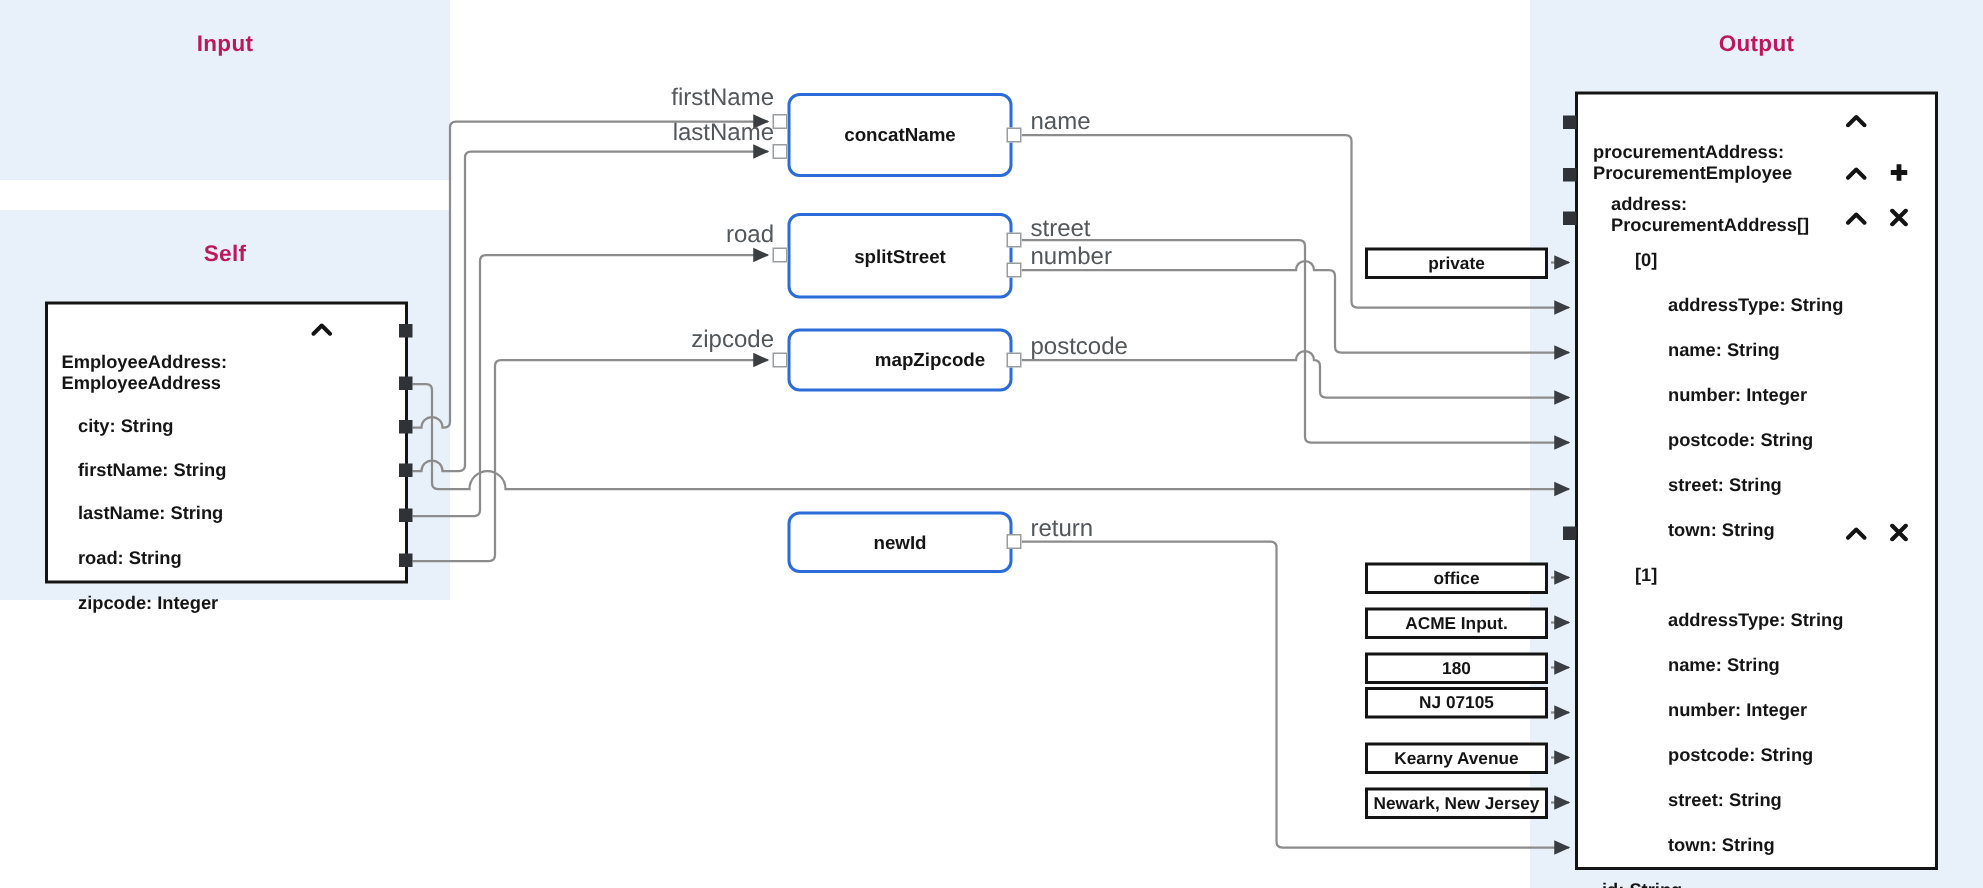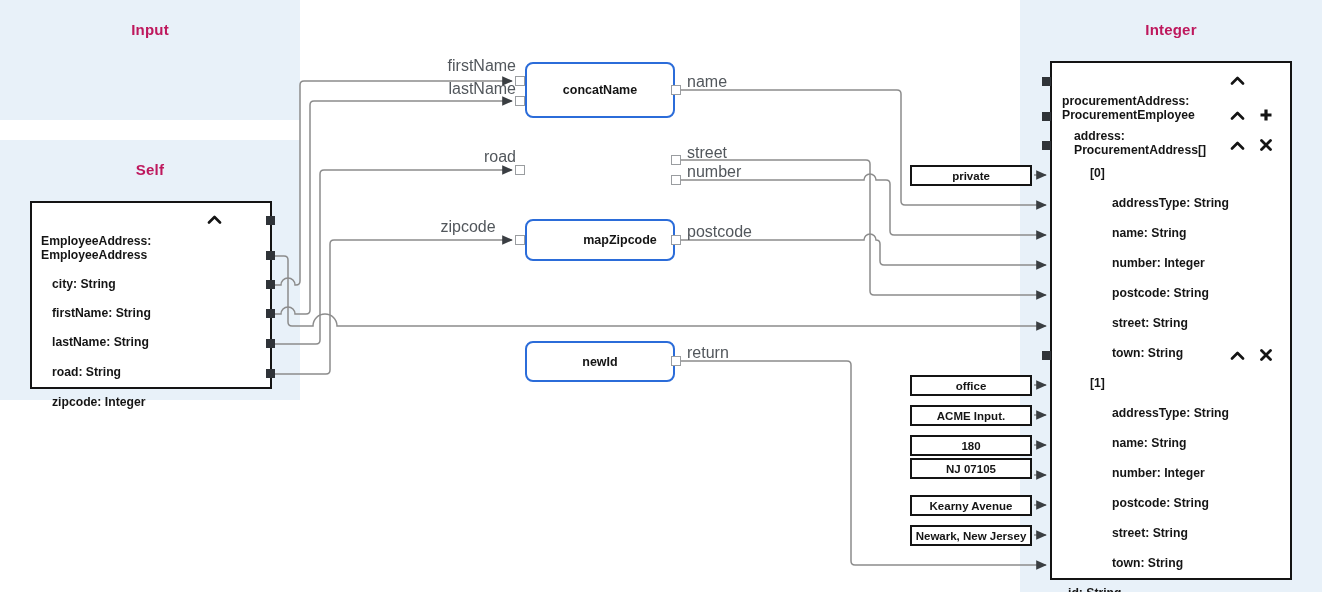--- a/index.html
+++ b/index.html
@@ -34,21 +34,21 @@
 
 <div class="canvas">
 
   <div class="panel" style="left:0;top:0;width:300px;height:120px;">
     <div class="panel-title" style="top:21px;">Input</div>
   </div>
   <div class="panel" style="left:0;top:140px;width:300px;height:260px;">
     <div class="panel-title" style="top:21px;">Self</div>
   </div>
   <div class="panel" style="left:1020px;top:0;width:302px;height:592px;">
-    <div class="panel-title" style="top:21px;">Integer</div>
+    <div class="panel-title" style="top:21px;">Output</div>
   </div>
 
   <svg class="wires" width="1322" height="592" viewBox="0 0 1322 592">
     <defs>
       <marker id="arr" viewBox="0 0 8 8" refX="7" refY="4" markerWidth="7.5" markerHeight="7.5" orient="auto">
         <path d="M0 0.6 L7.6 4 L0 7.4 Z" fill="#3a3e42"></path>
       </marker>
     </defs>
     <g fill="none" stroke="#8c8c8c" stroke-width="1.5">
       <path marker-end="url(#arr)" d="M275 256 L284 256 Q288 256 288 260 L288 322 Q288 326 292 326 L313 326 A12 12 0 0 1 337 326 L1046 326"></path>
@@ -88,41 +88,44 @@
   <div class="conn" style="left:266px;top:216px;"></div>
   <div class="conn" style="left:266px;top:251px;"></div>
   <div class="conn" style="left:266px;top:280px;"></div>
   <div class="conn" style="left:266px;top:309px;"></div>
   <div class="conn" style="left:266px;top:339px;"></div>
   <div class="conn" style="left:266px;top:369px;"></div>
 
   <div class="fn-box" style="left:525px;top:62px;width:150px;height:56px;">
     <span>concatName</span>
   </div>
+  <div class="fn-box" style="left:525px;top:142px;width:150px;height:57px;">
+    <span>splitStreet</span>
+  </div>
   <div class="fn-box" style="left:525px;top:219px;width:150px;height:42px;padding-left:40px;">
     <span>mapZipcode</span>
   </div>
   <div class="fn-box" style="left:525px;top:341px;width:150px;height:41px;">
     <span>newId</span>
   </div>
 
   <div class="port" style="left:515px;top:76px;"></div>
   <div class="port" style="left:515px;top:96px;"></div>
   <div class="port" style="left:671px;top:85px;"></div>
   <div class="port" style="left:515px;top:165px;"></div>
   <div class="port" style="left:671px;top:155px;"></div>
   <div class="port" style="left:671px;top:175px;"></div>
   <div class="port" style="left:515px;top:235px;"></div>
   <div class="port" style="left:671px;top:235px;"></div>
   <div class="port" style="left:671px;top:356px;"></div>
 
   <div class="port-label lbl-right" style="left:420px;top:60px;width:96px;">firstName</div>
   <div class="port-label lbl-right" style="left:420px;top:83px;width:96px;">lastName</div>
   <div class="port-label lbl-right" style="left:420px;top:151px;width:96px;">road</div>
-  <div class="port-label lbl-right" style="left:420px;top:221px;width:96px;text-align:center;">zipcode</div>
+  <div class="port-label lbl-right" style="left:420px;top:221px;width:96px;">zipcode</div>
   <div class="port-label" style="left:687px;top:76px;">name</div>
   <div class="port-label" style="left:687px;top:147px;">street</div>
   <div class="port-label" style="left:687px;top:166px;">number</div>
   <div class="port-label" style="left:687px;top:226px;">postcode</div>
   <div class="port-label" style="left:687px;top:347px;">return</div>
 
   <div class="const-box" style="left:910px;top:165px;">
     <span>private</span>
   </div>
   <div class="const-box" style="left:910px;top:375px;">

